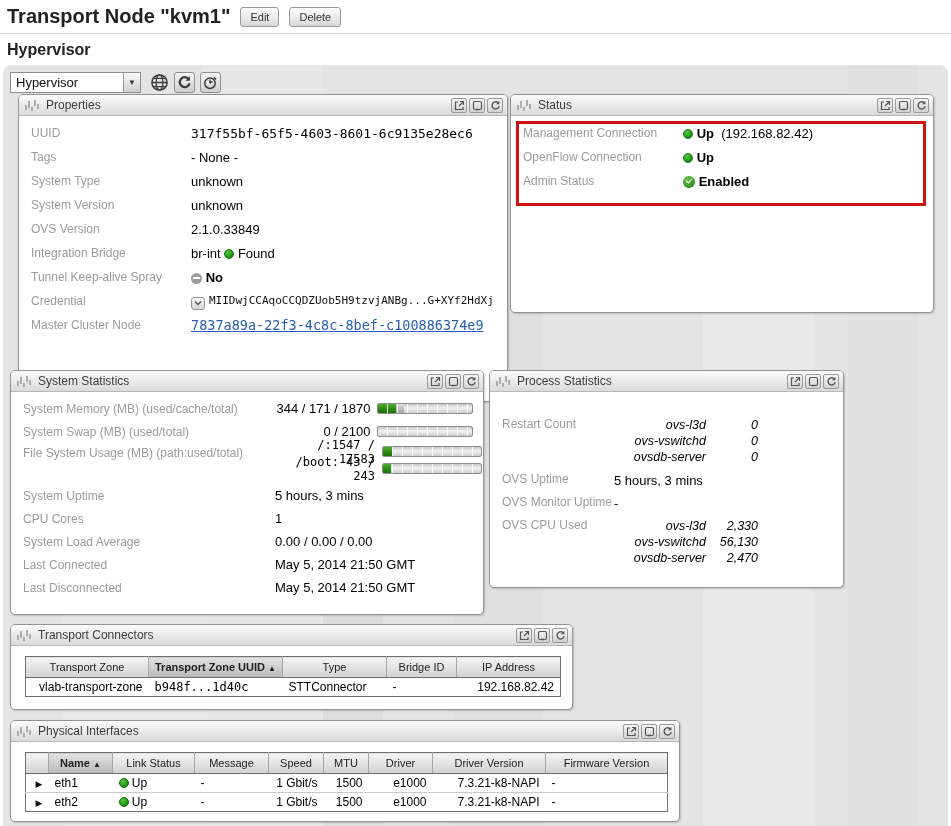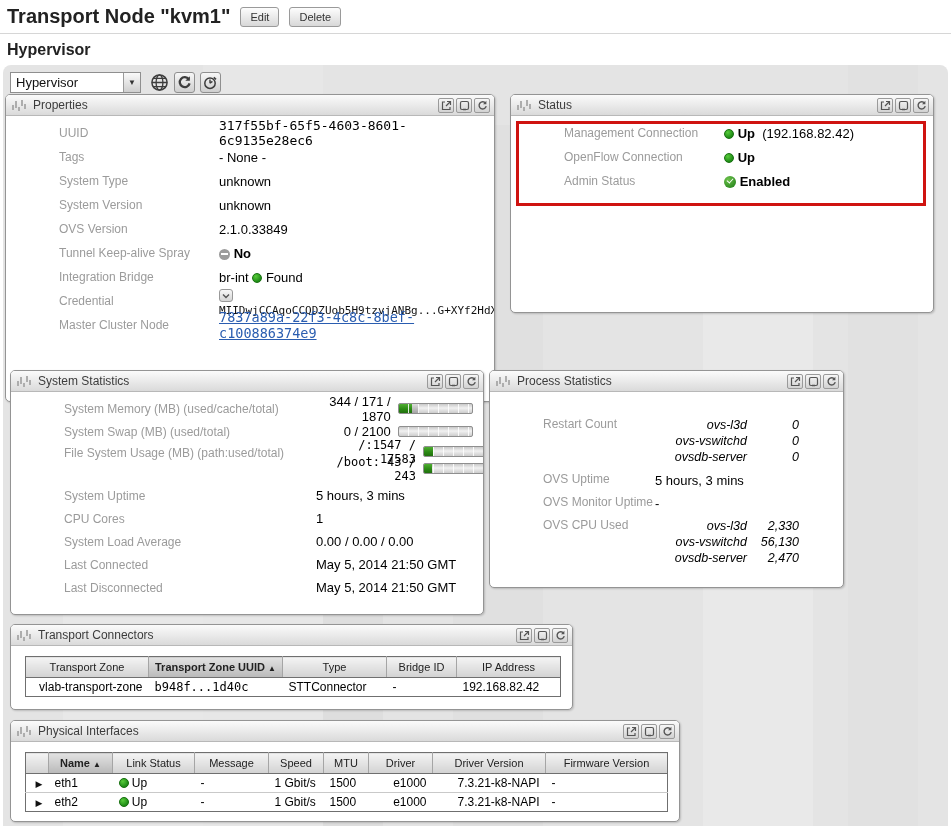--- a/index.html
+++ b/index.html
@@ -37,21 +37,21 @@
 
   
   .panel { position:absolute; background:#fff; border:1px solid #949494; border-radius:5px;
     box-shadow:1px 1px 2px rgba(0,0,0,.18); z-index:1; overflow:hidden; }
   .phead { height:21px; display:flex; align-items:center; padding:0 4px 0 6px;
     background:linear-gradient(180deg,#fbfbfb,#dadada); border-bottom:1px solid #b8b8b8; }
   .phead .ptitle { font-size:12px; color:#3c3c3c; margin-left:7px; flex:1; }
   .pbtn { width:16px; height:15px; margin-left:2px; padding:0;
     background:linear-gradient(180deg,#f6f6f6,#d2d2d2); border:1px solid #9a9a9a;
     border-radius:2px; cursor:pointer; display:flex; align-items:center; justify-content:center; }
-  .pbody { padding:5px 10px 0 12px;margin-left:41px; }
+  .pbody { padding:5px 10px 0 12px; }
 
   .prow { display:flex; align-items:center; height:24px; }
   .plabel { font-size:12px; color:#9b9b9b; flex-shrink:0; }
   .pval { font-size:13px; color:#000; }
   .props .plabel { width:160px; }
   .stat .plabel { width:160px; }
 
   .dot { display:inline-block; width:10px; height:10px; border-radius:50%;
     background:radial-gradient(circle at 35% 30%,#57cb3a,#1f8c17 70%);
     border:1px solid #17700f; vertical-align:-1px; }
@@ -102,26 +102,26 @@
   table.grid { border-collapse:collapse; table-layout:fixed; margin:10px 0 0 14px;
     border:1px solid #6f6f6f; background:#fff; }
   .grid th { height:21px; font-size:11px; font-weight:normal; color:#222; text-align:center;
     background:linear-gradient(180deg,#f4f4f4,#d2d2d2); border-right:1px solid #a5a5a5;
     border-bottom:1px solid #6f6f6f; cursor:pointer; overflow:hidden; white-space:nowrap; }
   .grid th.sorted { background:linear-gradient(180deg,#e2e2e2,#b9b9b9); font-weight:bold; }
   .grid th:last-child { border-right:none; }
   .grid td { height:19px; font-size:12px; color:#000; padding:0 6px; white-space:nowrap;
     overflow:hidden; border-bottom:1px solid #c9c9c9; }
   .grid tr:last-child td { border-bottom:none; }
-  .ta-c { text-align:right; } .ta-r { text-align:left; } .ta-l { text-align:left; }
+  .ta-c { text-align:right; } .ta-r { text-align:right; } .ta-l { text-align:left; }
   .sortarrow { font-size:8px; color:#222; }
   .expander { font-size:9px; color:#111; cursor:pointer; }
 
   
-  #panel-properties { left:2px;  top:29px;  width:490px; height:308px; }
+  #panel-properties { left:15px;  top:29px;  width:490px; height:308px; }
   #panel-status     { left:507px; top:29px; width:424px; height:219px; }
   #panel-sysstats   { left:7px;  top:305px; width:474px; height:245px; }
   #panel-procstats  { left:486px; top:305px; width:355px; height:218px; }
   #panel-transport  { left:7px;  top:559px; width:563px; height:86px; }
   #panel-physif     { left:7px;  top:655px; width:670px; height:102px; }
 </style>
 </head>
 <body>
 
 <div>
@@ -214,32 +214,32 @@
         </div>
         <div class="prow">
           <span class="plabel">System Version</span>
           <span class="pval">unknown</span>
         </div>
         <div class="prow">
           <span class="plabel">OVS Version</span>
           <span class="pval">2.1.0.33849</span>
         </div>
         <div class="prow">
-          <span class="plabel">Tunnel Keep-alive Spray</span>
-          <span class="pval">
-            <span class="minus-icon"></span>
-            <span class="bold">No</span>
-          </span>
-        </div>
-        <div class="prow">
           <span class="plabel">Integration Bridge</span>
           <span class="pval">
             <span>br-int</span>
             <span class="dot"></span>
             <span>Found</span>
+          </span>
+        </div>
+        <div class="prow">
+          <span class="plabel">Tunnel Keep-alive Spray</span>
+          <span class="pval">
+            <span class="minus-icon"></span>
+            <span class="bold">No</span>
           </span>
         </div>
         <div class="prow">
           <span class="plabel">Credential</span>
           <span class="pval">
             <button class="cred-btn">
                 <svg width="8" height="6" viewBox="0 0 8 6">
                   <path d="M1 1.5 L4 4.5 L7 1.5" fill="none" stroke="#555" stroke-width="1.4"></path>
                 </svg>
               </button><span class="cred-text mono">MIIDwjCCAqoCCQDZUob5H9tzvjANBg...G+XYf2HdXj</span>

